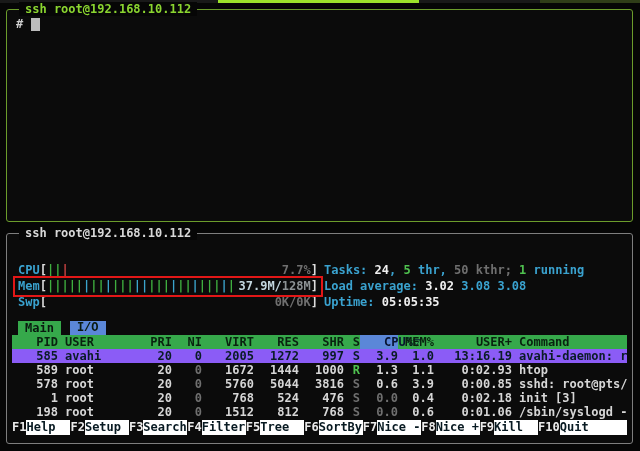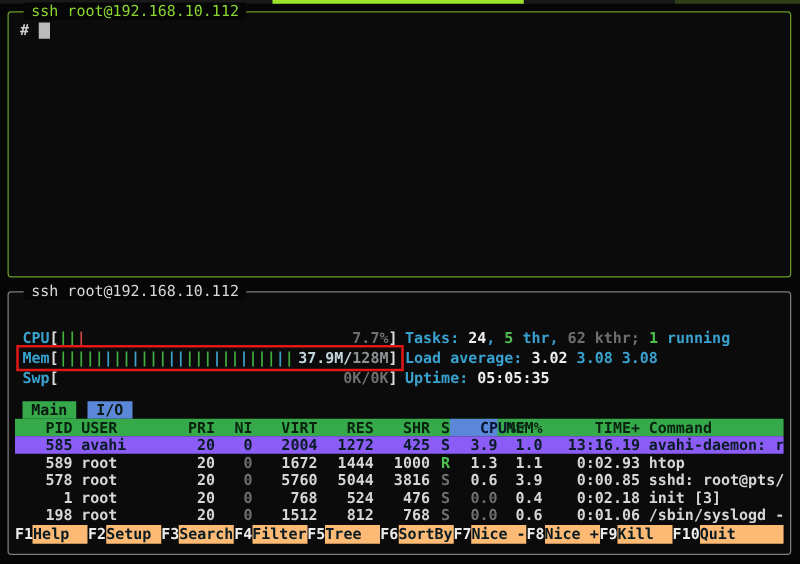--- a/index.html
+++ b/index.html
@@ -9,21 +9,21 @@
 
   
   .progress { position:absolute; left:0; top:0; width:640px; height:3px; background:#191919; }
   .progress .seg1 { position:absolute; left:218px; top:0; width:201px; height:3px; background:#9ce32b; }
   .progress .seg2 { position:absolute; left:540px; top:0; width:100px; height:3px; background:#2f3d18; }
 
   
   .pane { position:absolute; border-radius:3px; background:#0b0b0b; }
   .pane-top { left:6px; top:9px; width:627px; height:213px; border:1px solid #6b9c2b; }
   .pane-bottom { left:6px; top:233px; width:627px; height:211px; border:1px solid #7e7e7e; }
-  .ptitle { position:absolute; top:-8px; left:12px; background:#060606; padding:0 6px; font-weight:normal; white-space:pre; }
+  .ptitle { position:absolute; top:-8px; left:12px; background:#060606; padding:0 6px; font-weight:bold; white-space:pre; }
   .ptitle.green { color:#8bd630; }
   .ptitle.gray { color:#d8d8d8; }
   .pscroll { position:absolute; top:-8px; right:8px; background:#060606; padding:0 5px; font-weight:bold; color:#8bd630; white-space:pre; }
 
   .shell-line { padding:7px 0 0 9px; color:#cfcfcf; font-weight:bold; }
   .cursor { display:inline-block; width:9px; height:13px; background:#bcbcbc; margin-left:8px; vertical-align:text-bottom; }
 
   
   .htop { position:absolute; left:5px; right:5px; top:12px; bottom:3px; overflow:hidden; font-weight:bold; }
   .htop span { white-space:pre; }
@@ -44,21 +44,21 @@
 
   .info { position:absolute; left:312px; top:16px; line-height:16px; }
   .info div { height:16px; }
   .cy { color:#3aa2cf; }
   .wh { color:#efefef; }
   .gn { color:#4fc14f; }
 
   .tabs { position:absolute; left:6px; top:75px; height:14px; display:flex; }
   .tab { padding:0 7px; height:14px; line-height:14px; color:#0a1a10; }
   .tab-main { background:#36a94b; margin-right:9px; }
-  .tab-io { background:#5b87d8; }
+  .tab-io { background:#5b87d8;font-family:Liberation Mono, monospace; }
 
   .thead, .trow { position:absolute; left:0; right:0; height:14px; line-height:14px; display:flex; overflow:hidden; }
   .thead { top:89px; background:#36a94b; color:#09230f; }
   .trow { color:#d6d6d6; }
   .trow.sel { background:#8b5cf6; }
   .trow.sel span { color:#0a1c26; }
   .r0{top:103px}.r1{top:117px}.r2{top:131px}.r3{top:145px}.r4{top:159px}
   .c-pid{width:46px;text-align:right}
   .c-user{width:78px;text-align:left;padding-left:7px}
   .c-pri{width:36px;text-align:right}
@@ -69,21 +69,21 @@
   .c-s{width:16px;text-align:right}
   .c-cpu{width:38px;text-align:right}
   .c-mem{width:36px;text-align:right}
   .c-time{width:78px;text-align:right}
   .c-cmd{flex:1;text-align:left;padding-left:7px;overflow:hidden}
   .hsort { background:#5b87d8; color:#081430;padding-left:24px; }
   .st-r { color:#4fc14f; }
 
   .fbar { position:absolute; left:0; right:0; top:174px; height:15px; display:flex; line-height:15px; }
   .fk { color:#ececec; }
-  .fl { background:#fdba74; color:#081a22; width:44px; overflow:hidden; }
+  .fl { background:#ffffff; color:#081a22; width:44px; overflow:hidden; }
   .fl.grow { flex:1; }
 </style>
 </head>
 <body>
 
 <div class="screen">
 
   <div class="progress">
     <div class="seg1"></div>
     <div class="seg2"></div>
@@ -120,53 +120,53 @@
             <span class="brk">[</span>
             <span class="bars"></span>
             <span class="mtext dim">0K/0K</span>
             <span class="brk">]</span>
         </div>
       </div>
 
       <div class="redbox"></div>
 
       <div class="info">
-        <div><span class="cy">Tasks: </span><span class="wh">24</span><span class="cy">, </span><span class="gn">5</span><span class="cy"> thr, </span><span class="dim">62 kthr; </span><span class="gn">1</span><span class="cy"> running</span></div>
+        <div><span class="cy">Tasks: </span><span class="wh">24</span><span class="cy">, </span><span class="gn">5</span><span class="cy"> thr, </span><span class="dim">50 kthr; </span><span class="gn">1</span><span class="cy"> running</span></div>
         <div><span class="cy">Load average: </span><span class="wh">3.02</span><span class="cy"> 3.08</span><span class="cy"> 3.08</span></div>
         <div><span class="cy">Uptime: </span><span class="wh">05:05:35</span></div>
       </div>
 
       <div class="tabs">
         <span class="tab tab-main">Main</span>
         <span class="tab tab-io">I/O</span>
       </div>
 
       <div class="thead">
         <span class="c-pid">PID</span>
         <span class="c-user">USER</span>
         <span class="c-pri">PRI</span>
         <span class="c-ni">NI</span>
         <span class="c-virt">VIRT</span>
         <span class="c-res">RES</span>
         <span class="c-shr">SHR</span>
         <span class="c-s">S</span>
         <span class="c-cpu hsort"><span>CPU%</span><span>▽</span></span>
         <span class="c-mem">MEM%</span>
-        <span class="c-time">TIME+</span>
+        <span class="c-time">USER+</span>
         <span class="c-cmd">Command</span>
       </div>
 
       <div class="trow sel r0">
         <span class="c-pid">585</span>
         <span class="c-user">avahi</span>
         <span class="c-pri">20</span>
         <span class="c-ni">0</span>
-        <span class="c-virt">2004</span>
+        <span class="c-virt">2005</span>
         <span class="c-res">1272</span>
-        <span class="c-shr">425</span>
+        <span class="c-shr">997</span>
         <span class="c-s">S</span>
         <span class="c-cpu">3.9</span>
         <span class="c-mem">1.0</span>
         <span class="c-time">13:16.19</span>
         <span class="c-cmd">avahi-daemon: running</span>
       </div>
 
       <div class="trow r1">
         <span class="c-pid">589</span>
         <span class="c-user">root</span>

